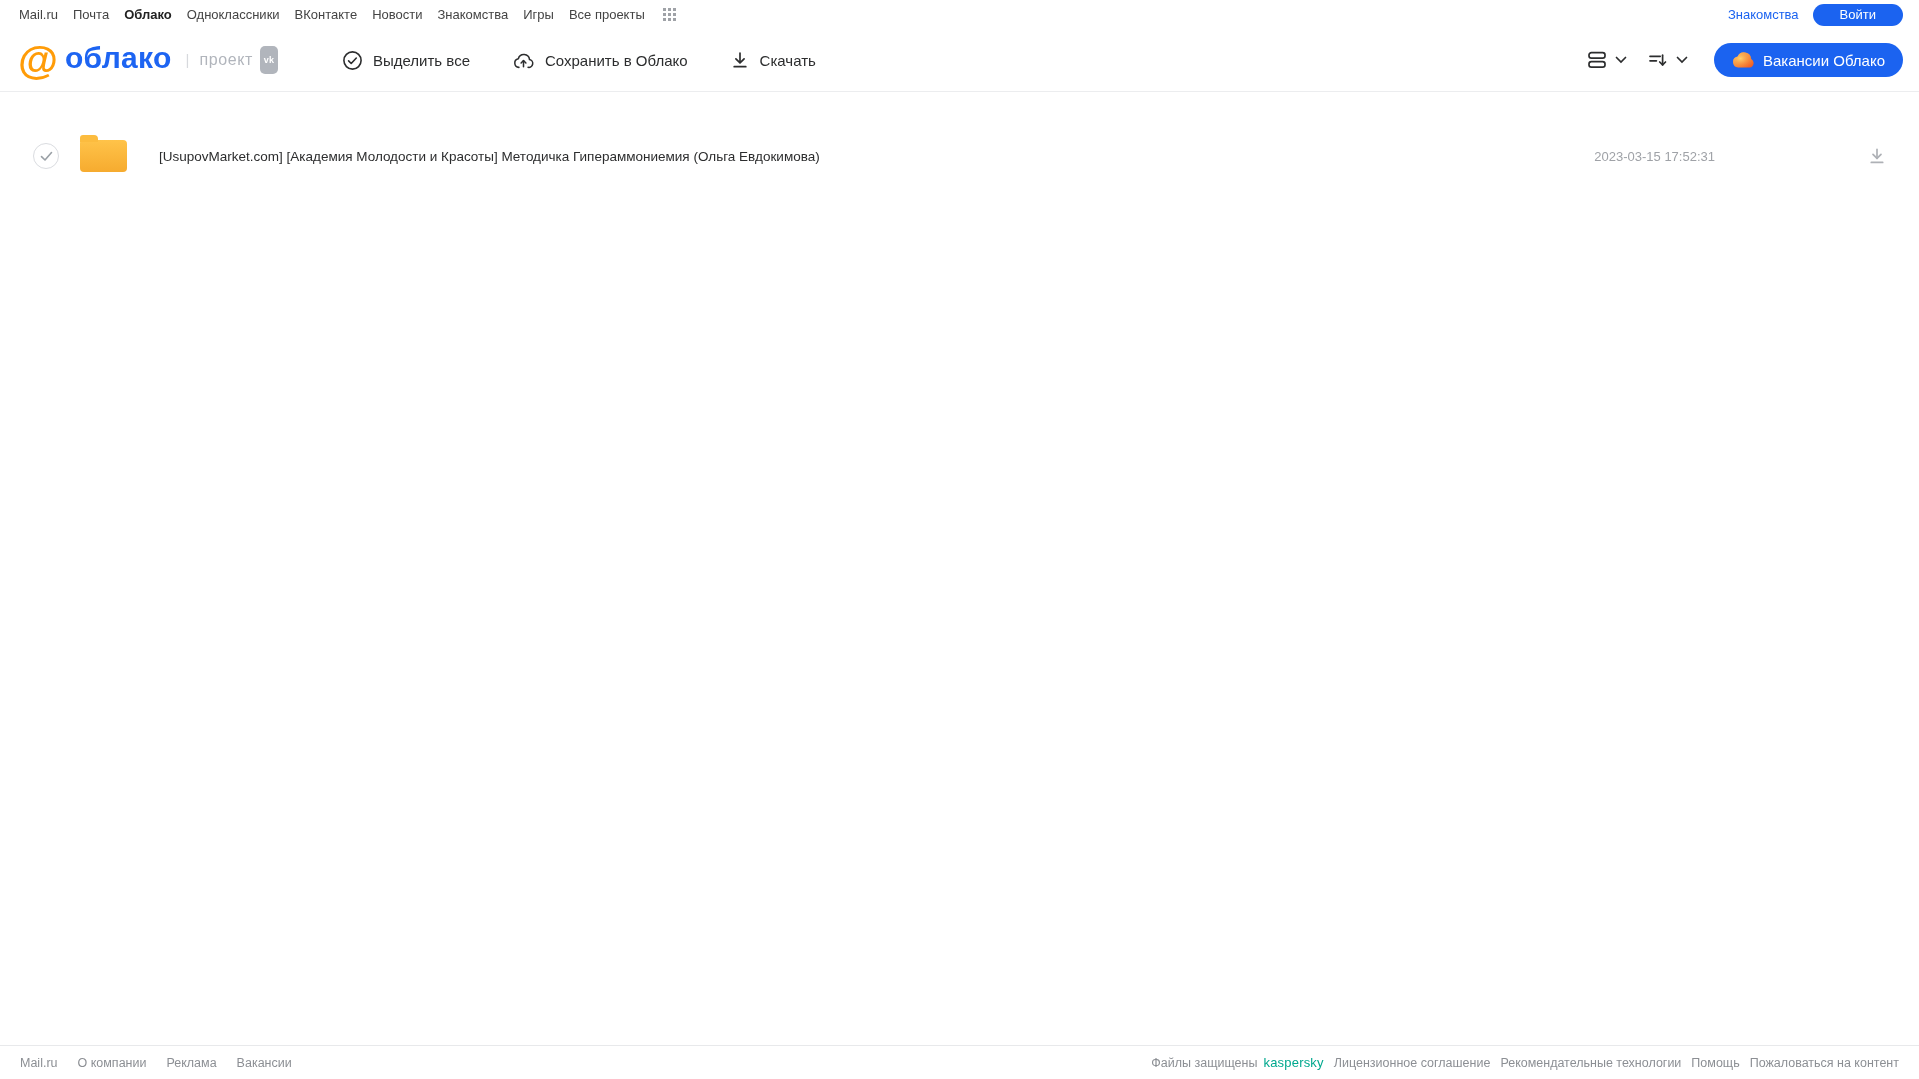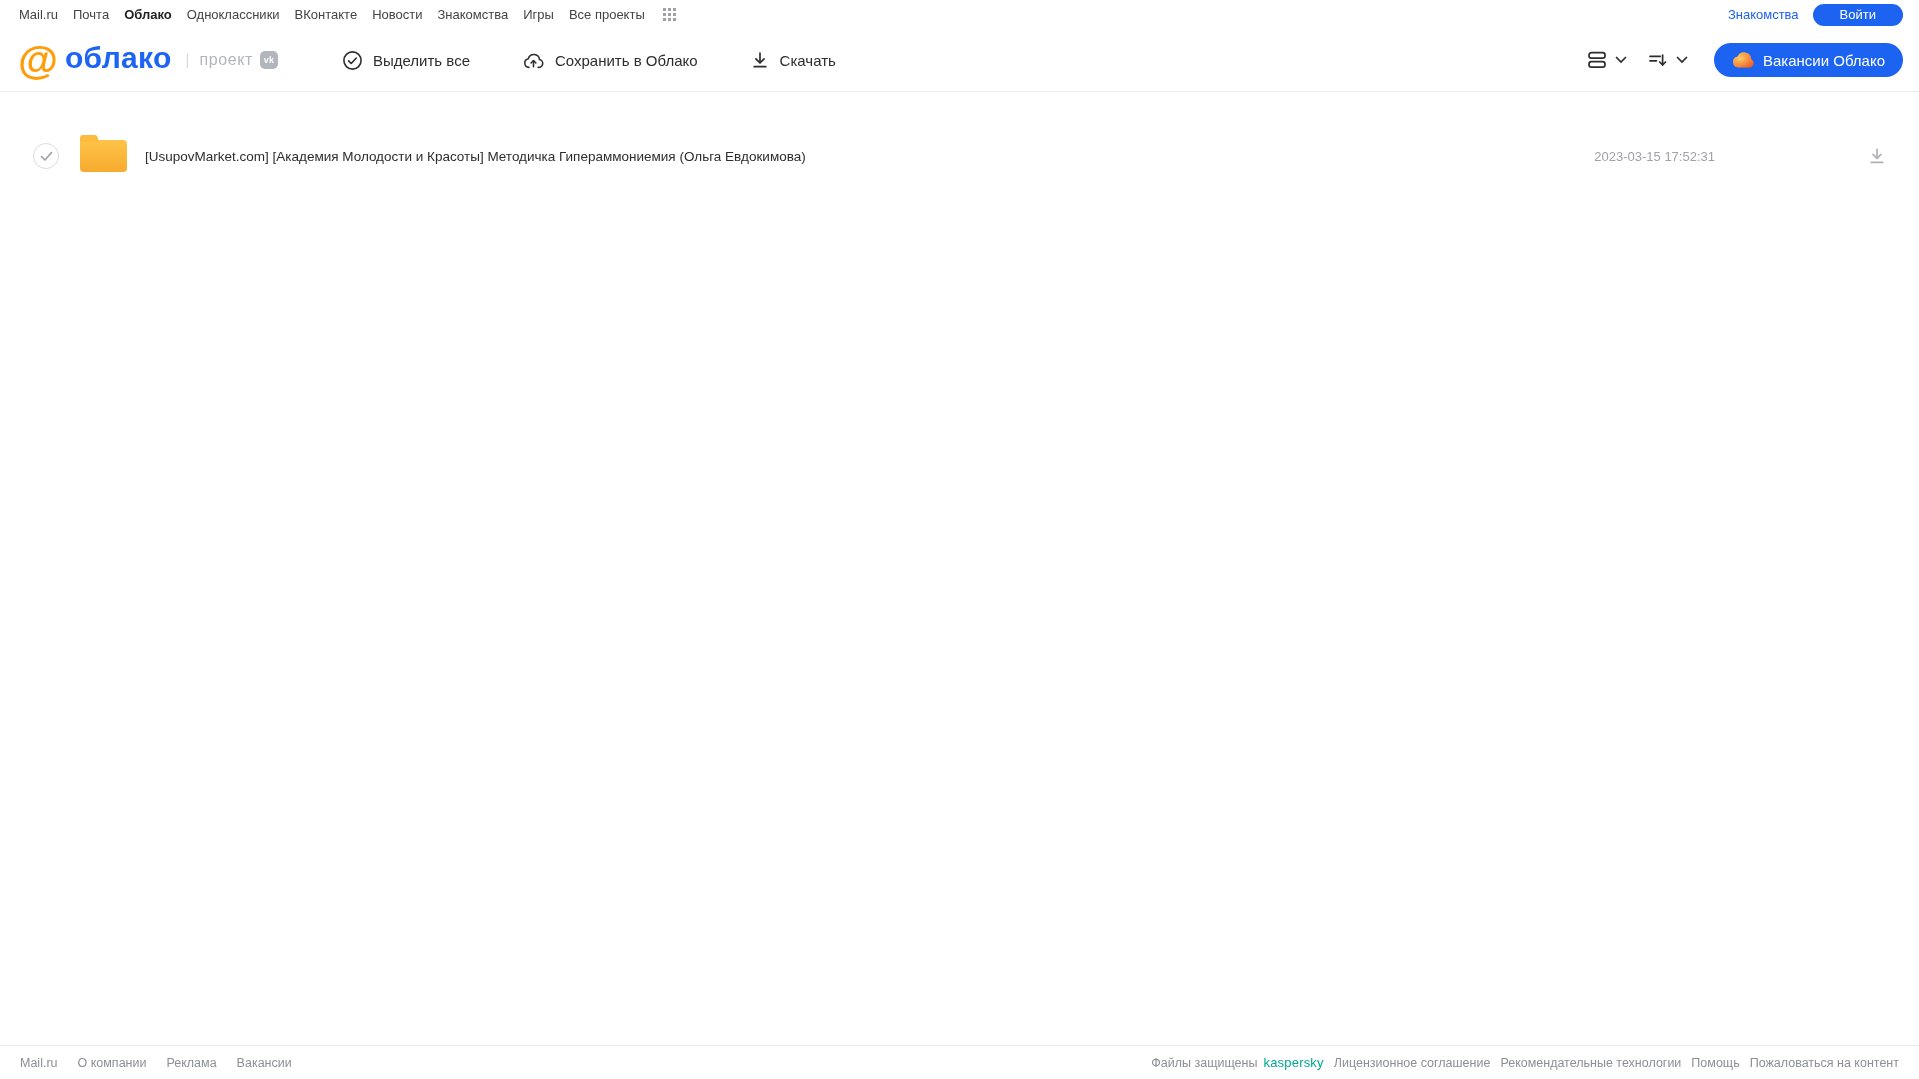--- a/index.html
+++ b/index.html
@@ -32,26 +32,26 @@
   .header {
     height: 63px; display: flex; align-items: center;
     padding: 0 16px 0 18px; border-bottom: 1px solid #ecedef;
   }
   .logo { display: flex; align-items: center; cursor: pointer; }
   .at-glyph { font-size: 41px; font-weight: 700; color: #ff9c08; line-height: 0.9; margin-right: 7px; }
   .logo-text { font-size: 30px; font-weight: 700; color: #1d64f2; letter-spacing: 0.3px; line-height: 1; padding-bottom: 4px; }
   .logo-sep { color: #d7d9dd; font-size: 15px; margin: 0 10px 0 14px; }
   .project-label { color: #b1b5bc; font-size: 16px; letter-spacing: 0.6px; margin-right: 7px; }
   .vk-badge {
-    width: 18px; height: 18px; border-radius: 5px; background: #b1b5bc;
+    width: 18px; height: 28px; border-radius: 5px; background: #b1b5bc;
     color: #fff; font-size: 9px; font-weight: 700; display: inline-flex;
     align-items: center; justify-content: center; letter-spacing: 0.3px;
   }
 
-  .toolbar { display: flex; align-items: center; gap: 44px; margin-left: 60px; }
+  .toolbar { display: flex; align-items: center; gap: 34px; margin-left: 60px; }
   .tool-btn {
     display: flex; align-items: center; gap: 10px; cursor: pointer;
     background: none; border: none; font-family: inherit;
     font-size: 15px; color: #2c2d2e; padding: 6px 4px;
   }
 
   .header-right { margin-left: auto; display: flex; align-items: center; gap: 20px; }
   .icon-control { display: flex; align-items: center; gap: 7px; cursor: pointer; }
   .btn-get-cloud {
     display: flex; align-items: center; gap: 9px; cursor: pointer;
@@ -77,21 +77,21 @@
   .folder-icon {
     width: 47px; height: 32px; margin-left: 21px; flex: 0 0 auto;
     background: linear-gradient(180deg, #ffc349 0%, #f6ab2f 100%);
     border-radius: 3px 4px 4px 4px; position: relative;
   }
   .folder-icon::before {
     content: ""; position: absolute; top: -5px; left: 0;
     width: 18px; height: 7px; background: #fcbc3f;
     border-radius: 3px 4px 0 0;
   }
-  .row-name { margin-left: 18px; font-size: 13.5px; color: #2c2d2e; }
+  .row-name { margin-left: 32px; font-size: 13.5px; color: #2c2d2e; }
   .row-date { margin-left: auto; font-size: 13px; color: #9fa2a7; white-space: nowrap; text-align: right; }
   .row-download { margin-left: 152px; display: inline-flex; cursor: pointer; }
 
   
   .footer {
     position: absolute; left: 0; bottom: 0; width: 100%; height: 34px;
     border-top: 1px solid #e8e9eb; background: #fff;
     display: flex; align-items: center; padding: 0 20px;
     font-size: 12.5px; color: #8c8f94;
   }

